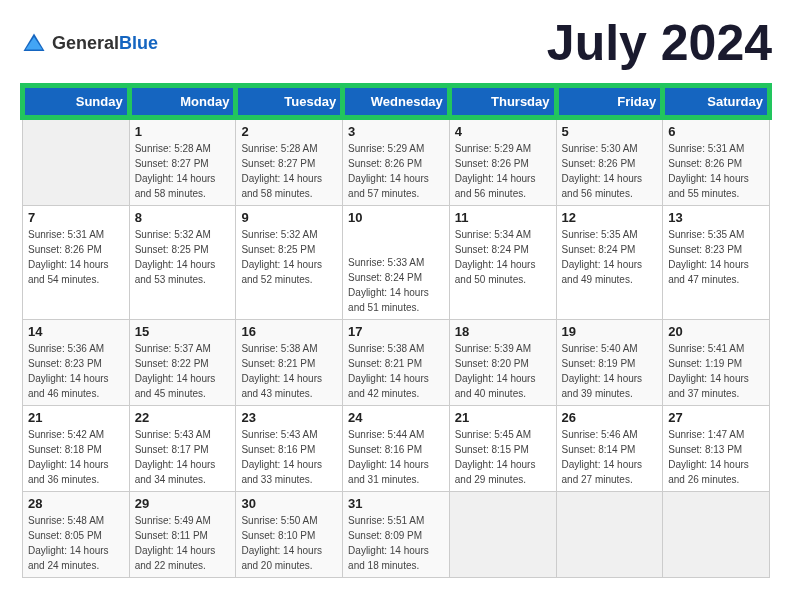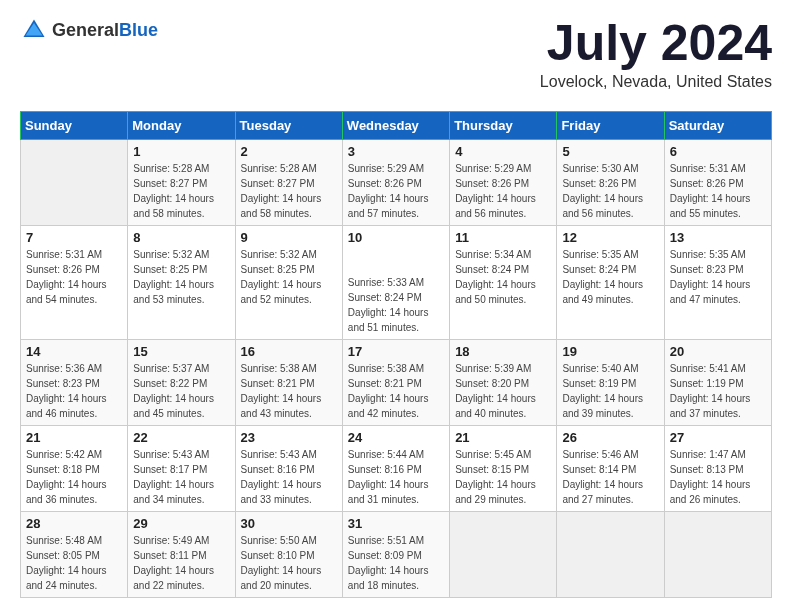--- a/index.html
+++ b/index.html
@@ -6,22 +6,22 @@
     body {
       font-family: Arial, sans-serif;
       background: #fff;
       width: 792px;
       min-height: 612px;
       padding: 16px 20px;
     }
     .header-top {
       display: flex;
       justify-content: space-between;
-      align-items: flex-start;
-      margin-bottom: 20px;
+      align-items: center;
+      margin-bottom: 12px;
     }
     .logo {
       display: flex;
       align-items: center;
       gap: 4px;
     }
     .logo-text-general {
       font-size: 18px;
       font-weight: bold;
       color: #333;
@@ -53,22 +53,22 @@
       width: 100%;
       border-collapse: collapse;
       table-layout: fixed;
     }
     thead tr th {
       background: #1565c0;
       color: #fff;
       font-size: 13px;
       font-weight: bold;
       padding: 6px 4px;
-      text-align: left;
-      border: 1px solid #22c55e;
+      text-align: right;
+      border: 5px solid #22c55e;
     }
     tbody tr td {
       border: 1px solid #ccc;
       vertical-align: top;
       padding: 4px 5px;
       font-size: 10.5px;
       color: #333;
       height: 82px;
       background: #fff;
     }
@@ -99,21 +99,20 @@
     <svg class="logo-icon" viewBox="0 0 40 40">
       <polygon points="20,5 35,30 5,30" fill="#1565c0"></polygon>
       <polygon points="20,10 32,28 8,28" fill="#42a5f5"></polygon>
     </svg>
     <div>
       <span class="logo-text-general">General</span><span class="logo-text-blue">Blue</span>
     </div>
   </div>
   <div class="title-block">
     <div class="calendar-title">July 2024</div>
-    <div class="calendar-subtitle">Lovelock, Nevada, United States</div>
   </div>
 </div>
 
 <table>
   <thead>
     <tr>
     <th>Sunday</th>
         <th>Monday</th>
         <th>Tuesday</th>
         <th>Wednesday</th>

